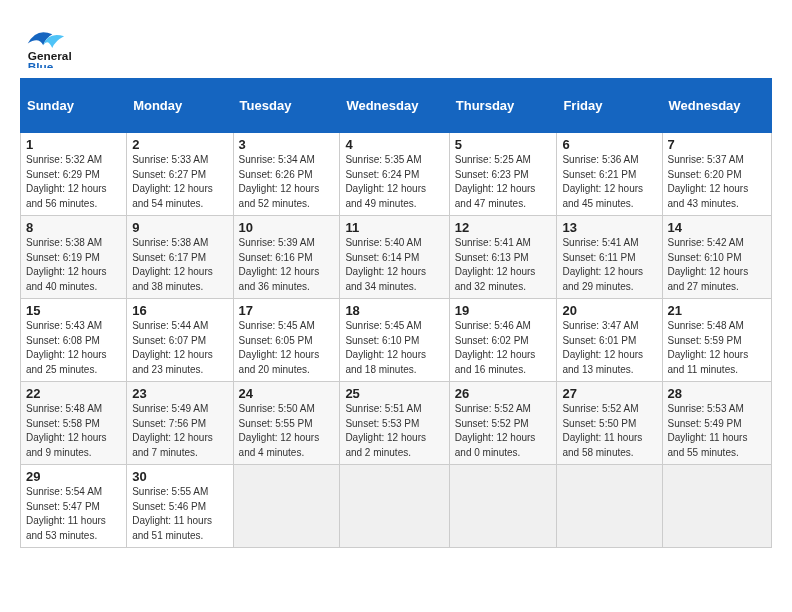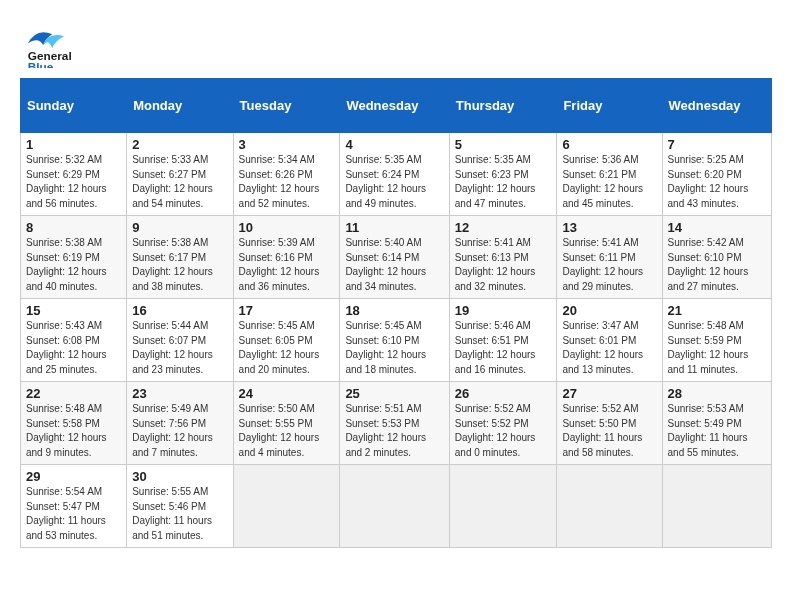--- a/index.html
+++ b/index.html
@@ -141,35 +141,35 @@
           </td>
           <td>
             <span class="day-num">4</span>
             <div class="day-info">Sunrise: 5:35 AM
 Sunset: 6:24 PM
 Daylight: 12 hours
 and 49 minutes.</div>
           </td>
           <td>
             <span class="day-num">5</span>
-            <div class="day-info">Sunrise: 5:35 AM
+            <div class="day-info">Sunrise: 5:25 AM
 Sunset: 6:23 PM
 Daylight: 12 hours
 and 47 minutes.</div>
           </td>
           <td>
             <span class="day-num">6</span>
             <div class="day-info">Sunrise: 5:36 AM
 Sunset: 6:21 PM
 Daylight: 12 hours
 and 45 minutes.</div>
           </td>
           <td>
             <span class="day-num">7</span>
-            <div class="day-info">Sunrise: 5:25 AM
+            <div class="day-info">Sunrise: 5:37 AM
 Sunset: 6:20 PM
 Daylight: 12 hours
 and 43 minutes.</div>
           </td>
         </tr>
         <tr>
           <td>
             <span class="day-num">8</span>
             <div class="day-info">Sunrise: 5:38 AM
 Sunset: 6:19 PM
@@ -244,21 +244,21 @@
           <td>
             <span class="day-num">18</span>
             <div class="day-info">Sunrise: 5:45 AM
 Sunset: 6:10 PM
 Daylight: 12 hours
 and 18 minutes.</div>
           </td>
           <td>
             <span class="day-num">19</span>
             <div class="day-info">Sunrise: 5:46 AM
-Sunset: 6:51 PM
+Sunset: 6:02 PM
 Daylight: 12 hours
 and 16 minutes.</div>
           </td>
           <td>
             <span class="day-num">20</span>
             <div class="day-info">Sunrise: 3:47 AM
 Sunset: 6:01 PM
 Daylight: 12 hours
 and 13 minutes.</div>
           </td>

